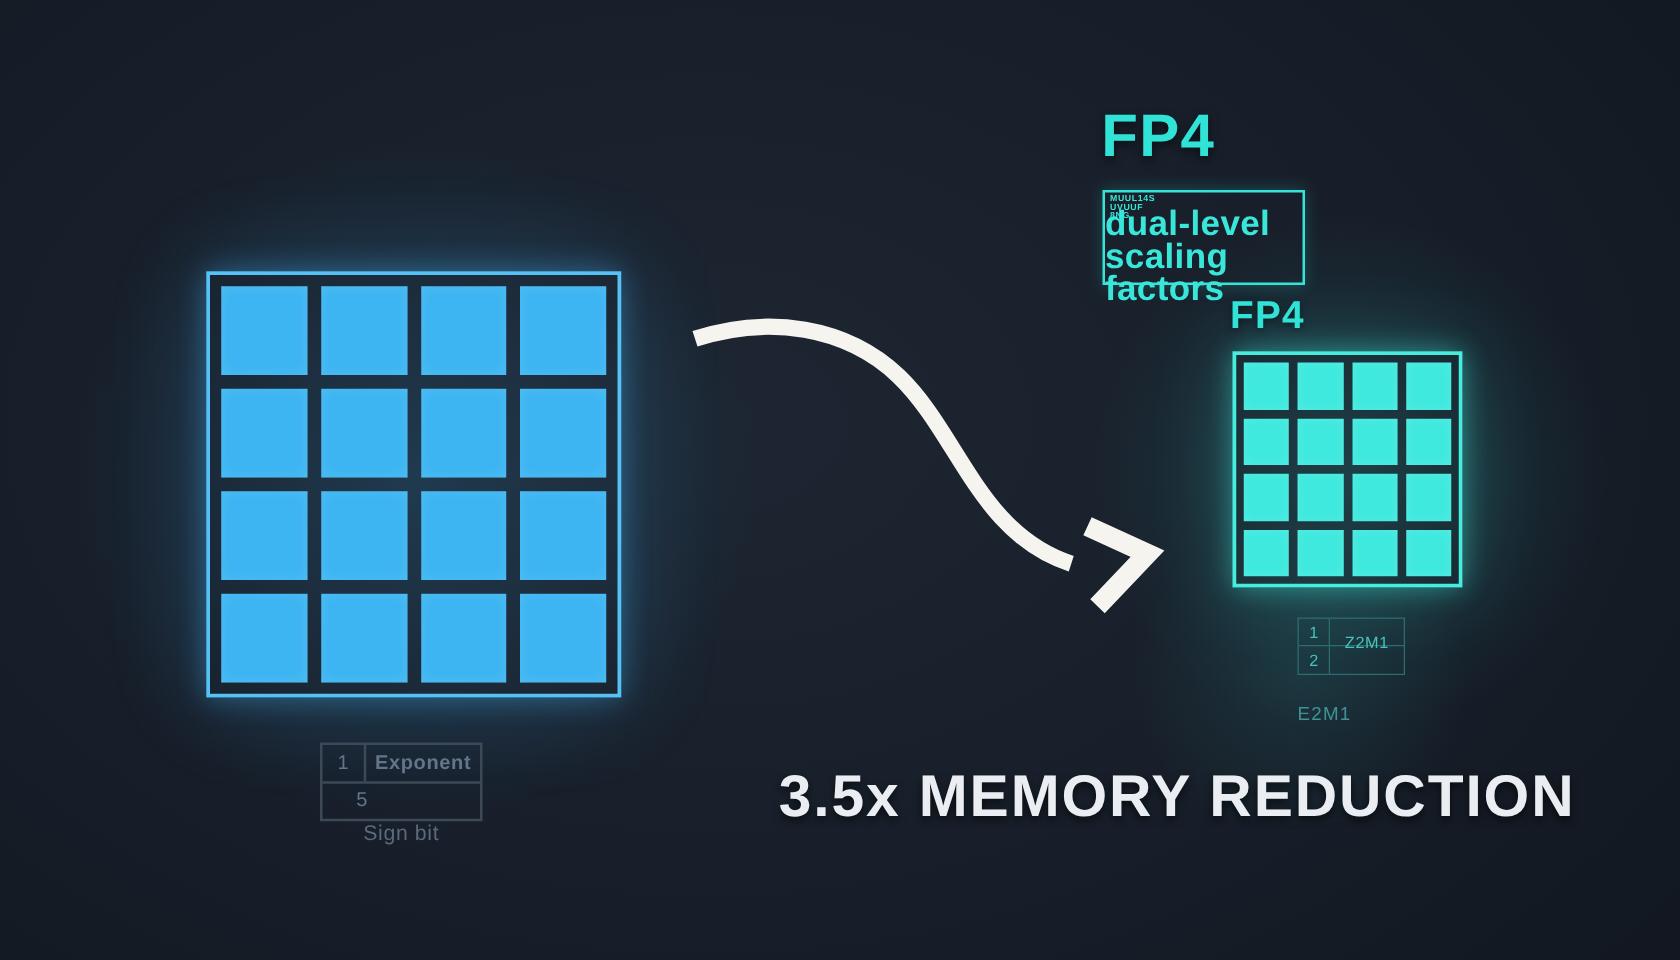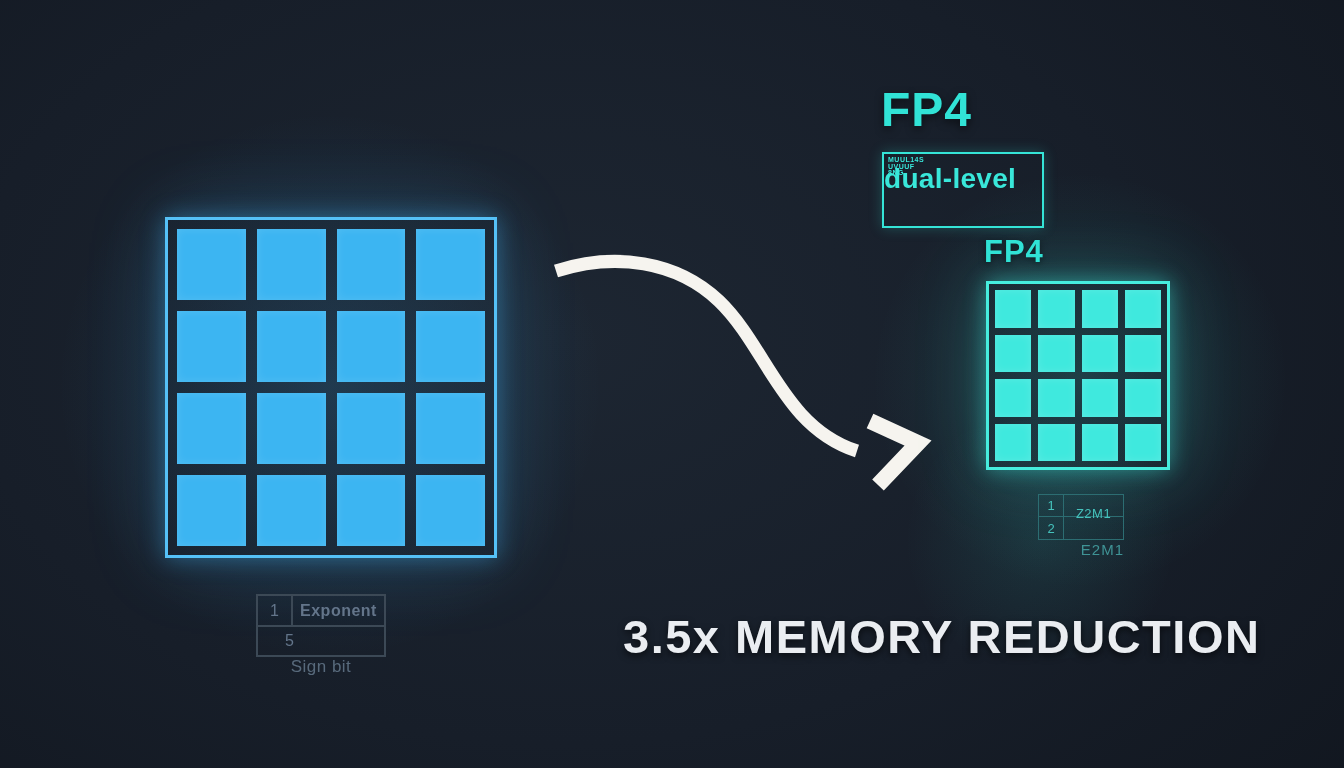--- a/index.html
+++ b/index.html
@@ -88,21 +88,21 @@
     position:absolute;left:1038px;top:494px;width:86px;
     box-sizing:border-box;border:1.5px solid #2c6d72;
     color:#45c3bd;font-size:13px;
   }
   .bit-table-right .row{display:flex;height:22px;box-sizing:border-box;}
   .bit-table-right .row1{border-bottom:1.5px solid #2c6d72;}
   .bit-table-right .c1{width:25px;border-right:1.5px solid #2c6d72;box-sizing:border-box;
     display:flex;align-items:center;justify-content:center;}
   .bit-table-right .c2{flex:1;display:flex;align-items:center;justify-content:center;letter-spacing:0.5px;margin-top:15px;}
   .caption-e2m1{
-    position:absolute;left:1038px;top:541px;width:86px;text-align:right;
+    position:absolute;left:1038px;top:563px;width:86px;text-align:left;
     color:#3f9395;font-size:15px;letter-spacing:1px;
   }
 
   .headline{
     position:absolute;left:623px;top:609px;width:594px;
     text-align:center;white-space:nowrap;
     font-size:47px;font-weight:800;letter-spacing:1.5px;
     color:#eaedf1;text-shadow:0 3px 7px rgba(0,0,0,0.6);
   }
 </style>
@@ -152,20 +152,21 @@
   </svg>
 
   <div class="fp4-top-label">FP4</div>
 
   <div class="scale-box">
     <div class="micro">MUUL14S
 UVUUF
 8NG</div>
     <div class="main-text">
       <div>dual-level</div>
+      <div>scaling factors</div>
     </div>
   </div>
 
   <div class="fp4-grid-label">FP4</div>
 
   <div class="fp4-grid" style="grid-template-columns: repeat(4, 1fr); grid-template-rows: repeat(4, 1fr); border-color: rgb(70, 237, 222);">
       <div class="cell" style="background: rgb(63, 233, 222);"></div>
       <div class="cell" style="background: rgb(63, 233, 222);"></div>
       <div class="cell" style="background: rgb(63, 233, 222);"></div>
       <div class="cell" style="background: rgb(63, 233, 222);"></div>

